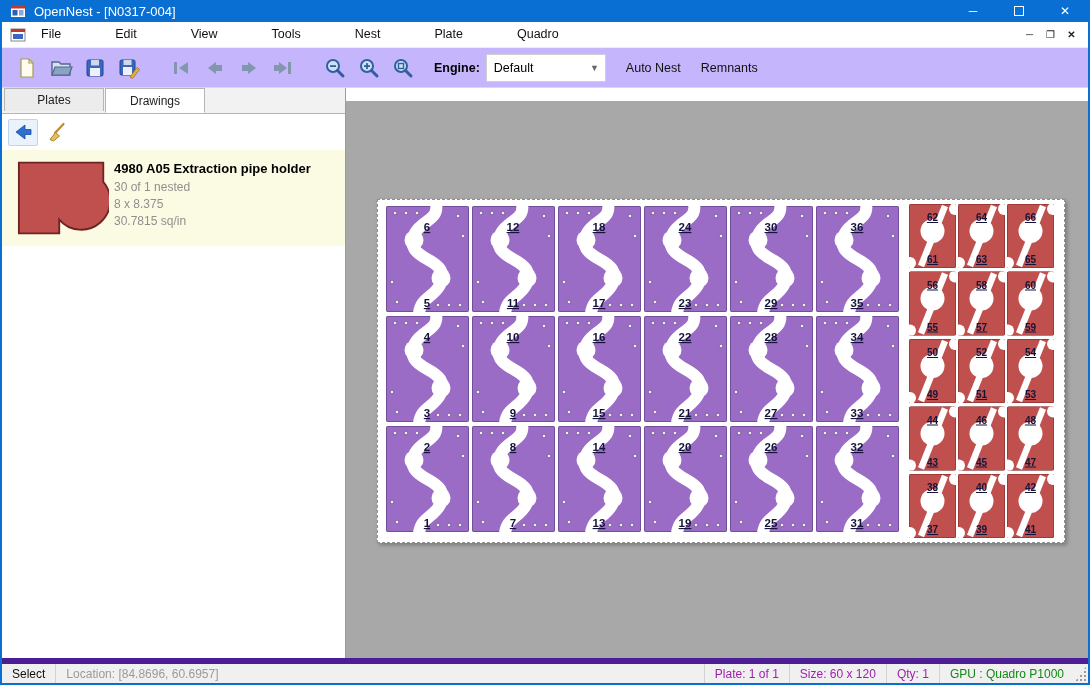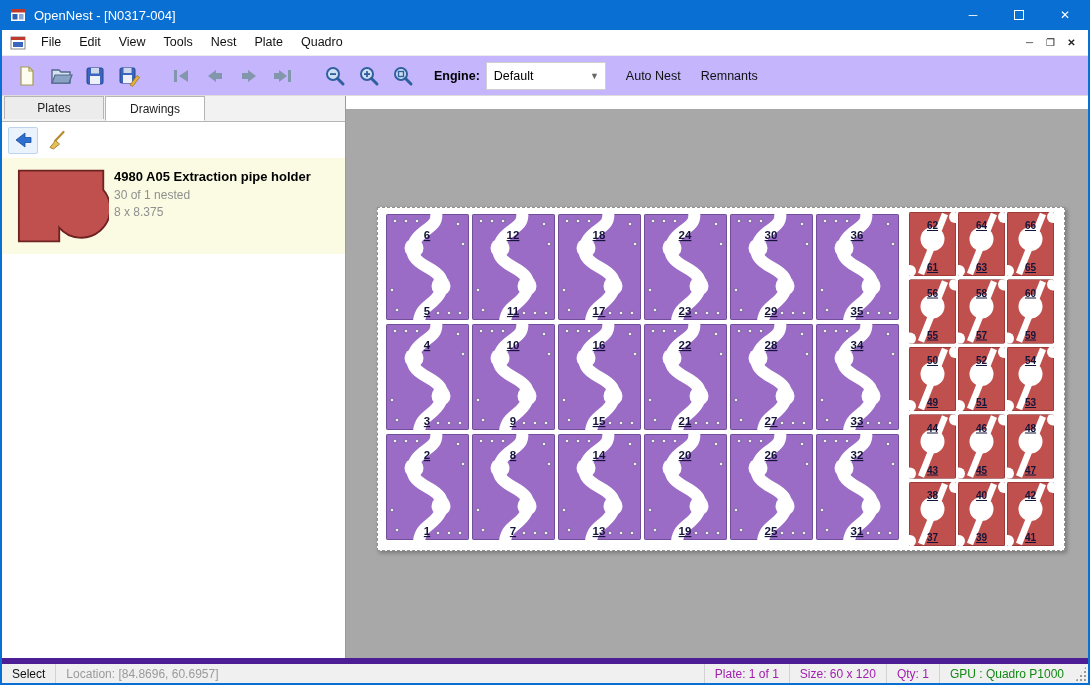--- a/index.html
+++ b/index.html
@@ -1,20 +1,20 @@
 <!DOCTYPE html>
 <html><head>
 <meta charset="utf-8">
 <style>
   * { margin:0; padding:0; box-sizing:border-box; }
   html,body { width:1090px; height:685px; font-family:"Liberation Sans",sans-serif; background:#fff; }
   .window { width:1090px; height:685px; display:flex; flex-direction:column; border:2px solid #0a6fd2; border-top:none; background:#fff; }
 
   
-  .titlebar { height:30px; background:#0a6fd2; display:flex; align-items:center; color:#fff; flex-shrink:0; }
+  .titlebar { height:22px; background:#0a6fd2; display:flex; align-items:center; color:#fff; flex-shrink:0; }
   .app-icon { width:16px; height:14px; margin:0 8px 0 8px; position:relative; }
   .title-text { font-size:13px; }
   .win-controls { margin-left:auto; display:flex; height:100%; }
   .wbtn { width:46px; height:100%; display:flex; align-items:center; justify-content:center; font-size:12px; color:#fff; cursor:default; }
 
   
   .menubar { height:26px; background:#fff; display:flex; align-items:center; border-bottom:1px solid #ececec; flex-shrink:0; }
   .mdi-doc-icon { width:16px; height:14px; margin:0 6px 0 8px; }
   .menu-item { padding:0 9px; font-size:12.5px; color:#111; height:100%; line-height:25px; }
   .mdi-controls { margin-left:auto; display:flex; align-items:center; padding-right:6px; }
@@ -91,21 +91,21 @@
   </div>
 
   <div class="menubar">
     <span class="mdi-doc-icon">
       <svg width="16" height="14" viewBox="0 0 16 14">
         <rect x="1" y="1" width="14" height="12" fill="#fff" stroke="#888"></rect>
         <rect x="1" y="1" width="14" height="3" fill="#c0392b"></rect>
         <rect x="3" y="6" width="10" height="5" fill="#3a66c0"></rect>
       </svg>
     </span>
-    <div id="menu-items" style="display:flex;height:100%;">
+    <div id="menu-items" style="display:flex;height:100%;gap:36px;">
         <div class="menu-item">File</div>
         <div class="menu-item">Edit</div>
         <div class="menu-item">View</div>
         <div class="menu-item">Tools</div>
         <div class="menu-item">Nest</div>
         <div class="menu-item">Plate</div>
         <div class="menu-item">Quadro</div>
       </div>
     <div class="mdi-controls">
       <div class="mdi-btn">─</div>
@@ -223,20 +223,21 @@
           <div class="part-item">
             <div class="part-thumb">
               <svg width="94" height="78" viewBox="0 0 100 85">
                 <path d="M3,4 H95 V25 A30,30 0 0 1 47,66 L47,81 H3 Z" fill="#c0504d" stroke="#6e2222" stroke-width="2"></path>
               </svg>
             </div>
             <div class="part-info">
               <div class="part-name">4980 A05 Extraction pipe holder</div>
               <div class="part-meta">30 of 1 nested</div>
               <div class="part-meta">8 x 8.375</div>
+              <div class="part-meta">30.7815 sq/in</div>
             </div>
           </div>
         </div>
     </div>
 
     <div class="canvas">
       <div class="canvas-topstrip"></div>
       <div class="plate">
         <svg id="plate-svg" viewBox="0 0 686 342">
             <defs>

